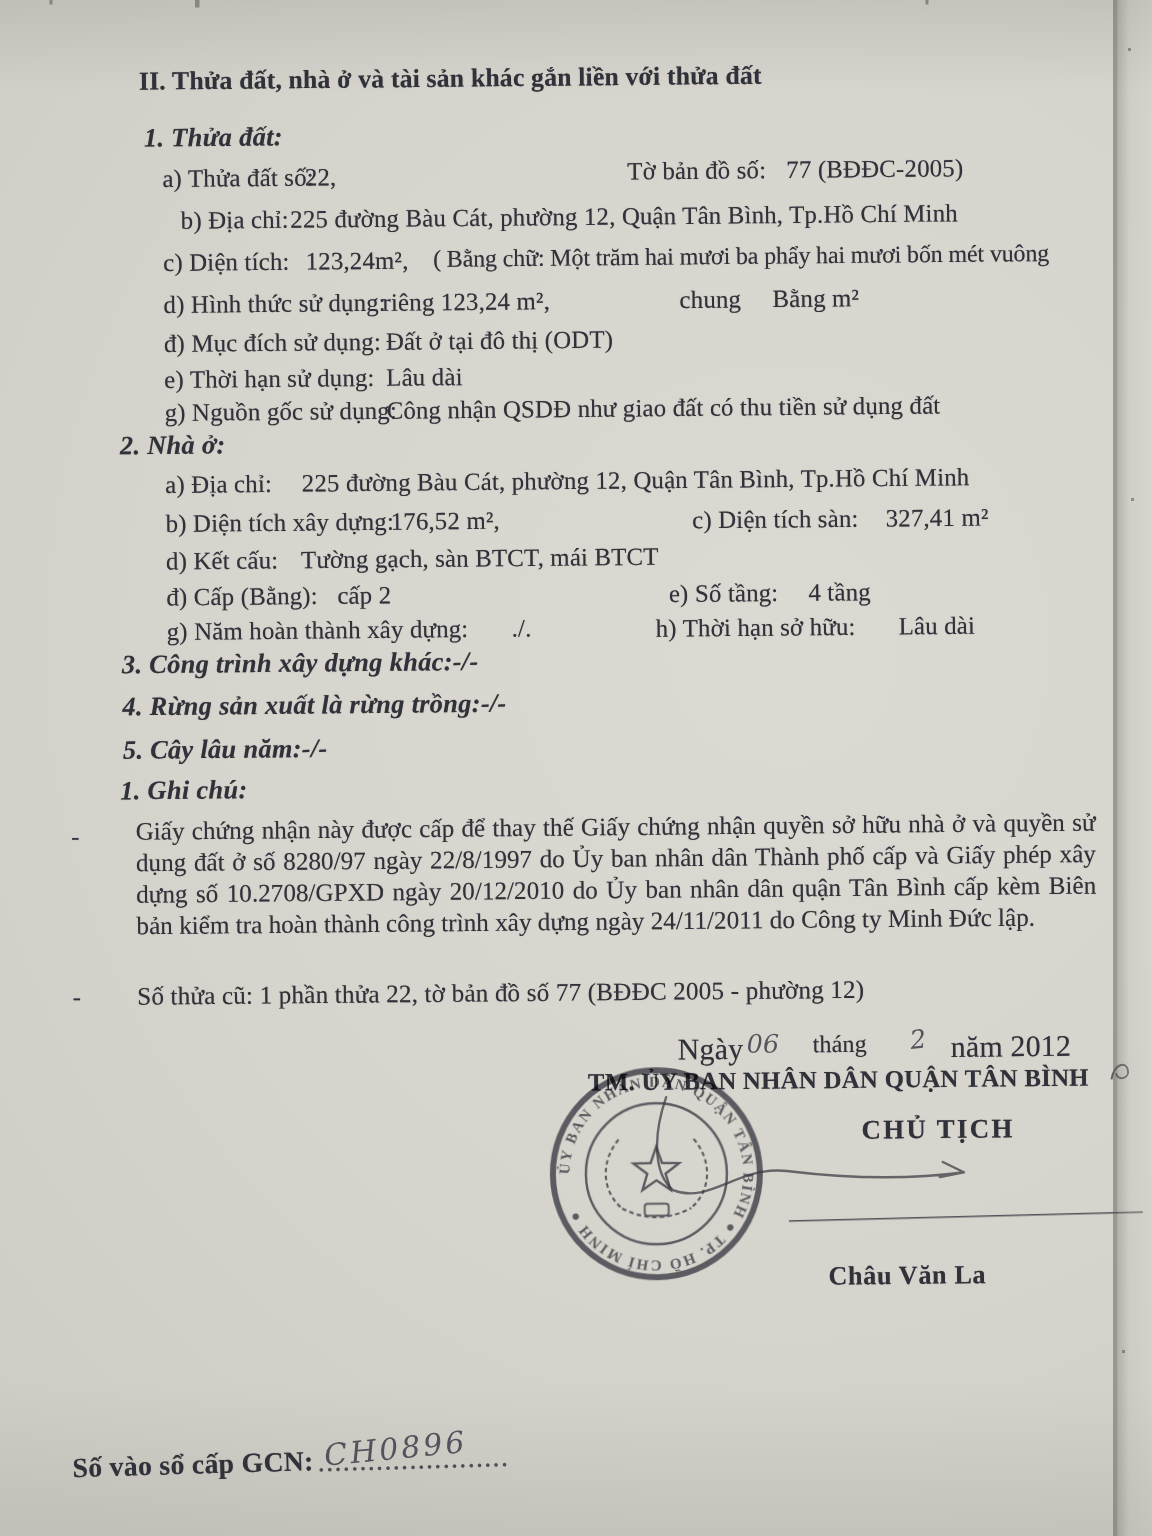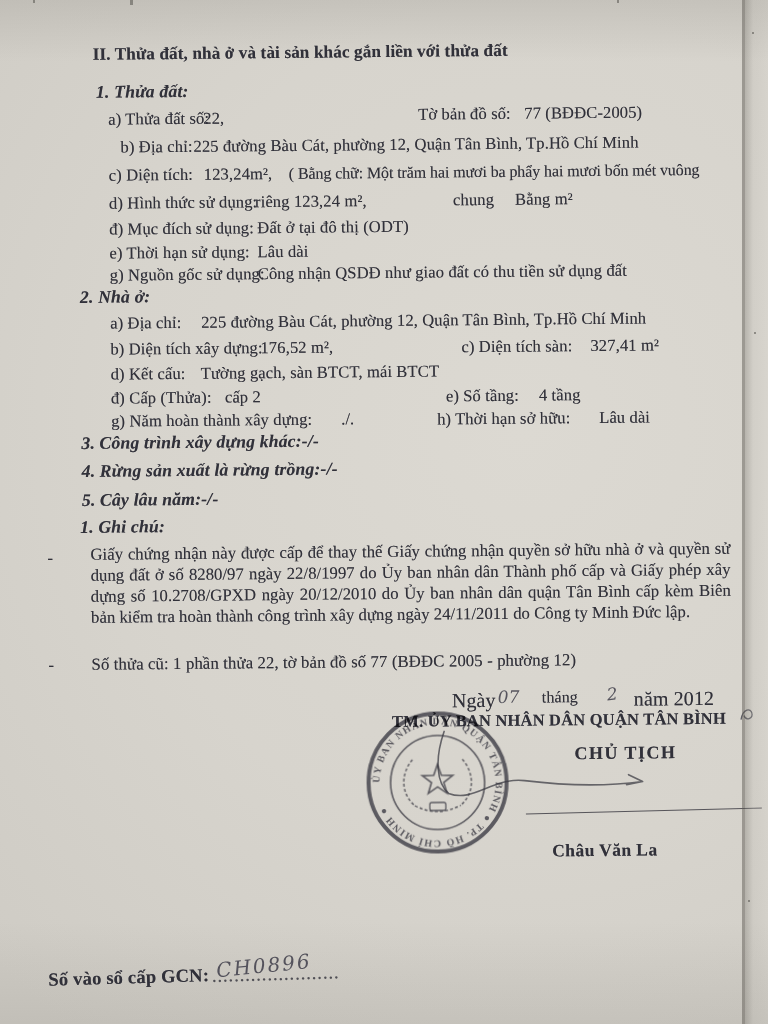--- a/index.html
+++ b/index.html
@@ -79,21 +79,21 @@
     <div class="ln" style="left:203px;top:311px">225 đường Bàu Cát, phường 12, Quận Tân Bình, Tp.Hồ Chí Minh</div>
 
     <div class="ln" style="left:112px;top:337px">b) Diện tích xây dựng:</div>
     <div class="ln" style="left:262px;top:337px">176,52 m²,</div>
     <div class="ln" style="left:463px;top:338px">c) Diện tích sàn:</div>
     <div class="ln" style="left:592px;top:338px">327,41 m²</div>
 
     <div class="ln" style="left:112px;top:362px">d) Kết cấu:</div>
     <div class="ln" style="left:202px;top:362px">Tường gạch, sàn BTCT, mái BTCT</div>
 
-    <div class="ln" style="left:112px;top:386px">đ) Cấp (Thửa):</div>
+    <div class="ln" style="left:112px;top:386px">đ) Cấp (Bằng):</div>
     <div class="ln" style="left:226px;top:386px">cấp 2</div>
     <div class="ln" style="left:447px;top:387px">e) Số tầng:</div>
     <div class="ln" style="left:540px;top:387px">4 tầng</div>
 
     <div class="ln" style="left:112px;top:409px">g) Năm hoàn thành xây dựng:</div>
     <div class="ln" style="left:342px;top:409px">./.</div>
     <div class="ln" style="left:438px;top:410px">h) Thời hạn sở hữu:</div>
     <div class="ln" style="left:600px;top:410px">Lâu dài</div>
 
     <div class="ln shead" style="left:82px;top:430px">3. Công trình xây dựng khác:-/-</div>
@@ -101,21 +101,21 @@
     <div class="ln shead" style="left:82px;top:487px">5. Cây lâu năm:-/-</div>
     <div class="ln shead" style="left:80px;top:514px">1. Ghi chú:</div>
 
     <div class="ln" style="left:47px;top:545px">-</div>
     <div class="para" style="left:90px;top:542px">Giấy chứng nhận này được cấp để thay thế Giấy chứng nhận quyền sở hữu nhà ở và quyền sử dụng đất ở số 8280/97 ngày 22/8/1997 do Ủy ban nhân dân Thành phố cấp và Giấy phép xây dựng số 10.2708/GPXD ngày 20/12/2010 do Ủy ban nhân dân quận Tân Bình cấp kèm Biên bản kiểm tra hoàn thành công trình xây dựng ngày 24/11/2011 do Công ty Minh Đức lập.</div>
 
     <div class="ln" style="left:47px;top:652px">-</div>
     <div class="ln" style="left:90px;top:652px;font-size:16.8px">Số thửa cũ: 1 phần thửa 22, tờ bản đồ số 77 (BĐĐC 2005 - phường 12)</div>
 
     <div class="ln" style="left:450px;top:690px;font-size:20px">Ngày</div>
-    <div class="ln hw" style="left:496px;top:688px;font-size:17px">07</div>
+    <div class="ln hw" style="left:496px;top:688px;font-size:17px">06</div>
     <div class="ln" style="left:540px;top:690px;font-size:16px">tháng</div>
     <div class="ln hw" style="left:605px;top:686px;font-size:17px;transform:rotate(-6deg)">2</div>
     <div class="ln" style="left:632px;top:690px;font-size:20px">năm 2012</div>
 
     <div class="ln authority" style="left:390px;top:712px">TM. ỦY BAN NHÂN DÂN QUẬN TÂN BÌNH</div>
 
     <svg style="position:absolute;left:736px;top:708px" width="18" height="20" viewBox="0 0 18 20">
       <path d="M3,15 C5,4 13,3 14,9 C15,14 8,17 6,11" fill="none" stroke="#3f3e4a" stroke-width="1.3" opacity=".8"></path>
     </svg>
 

